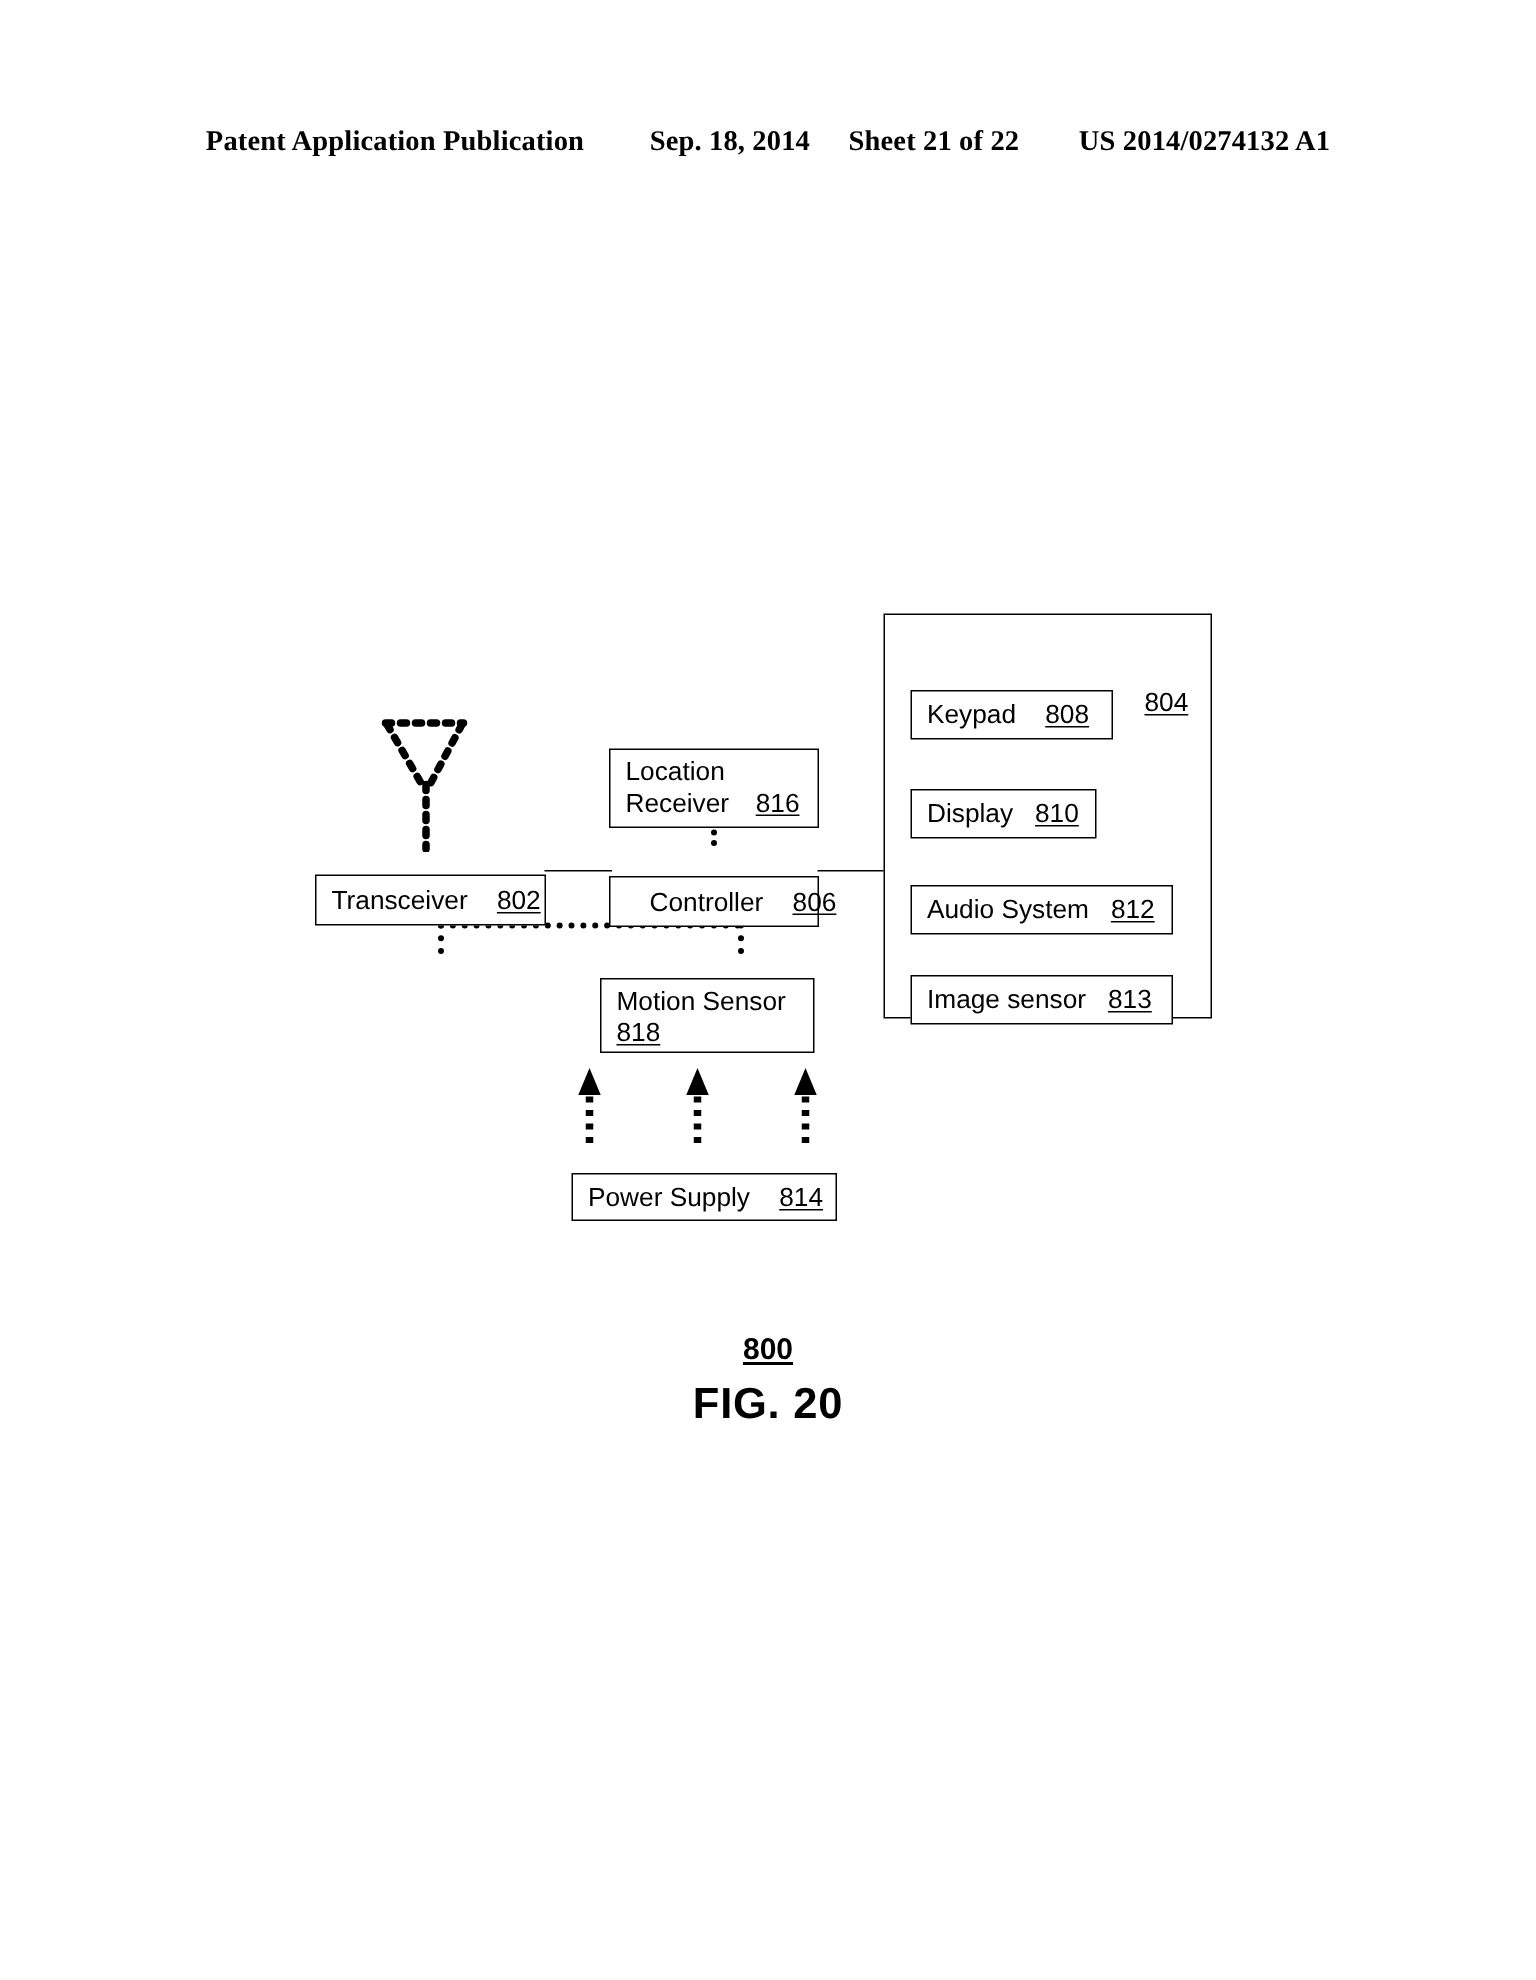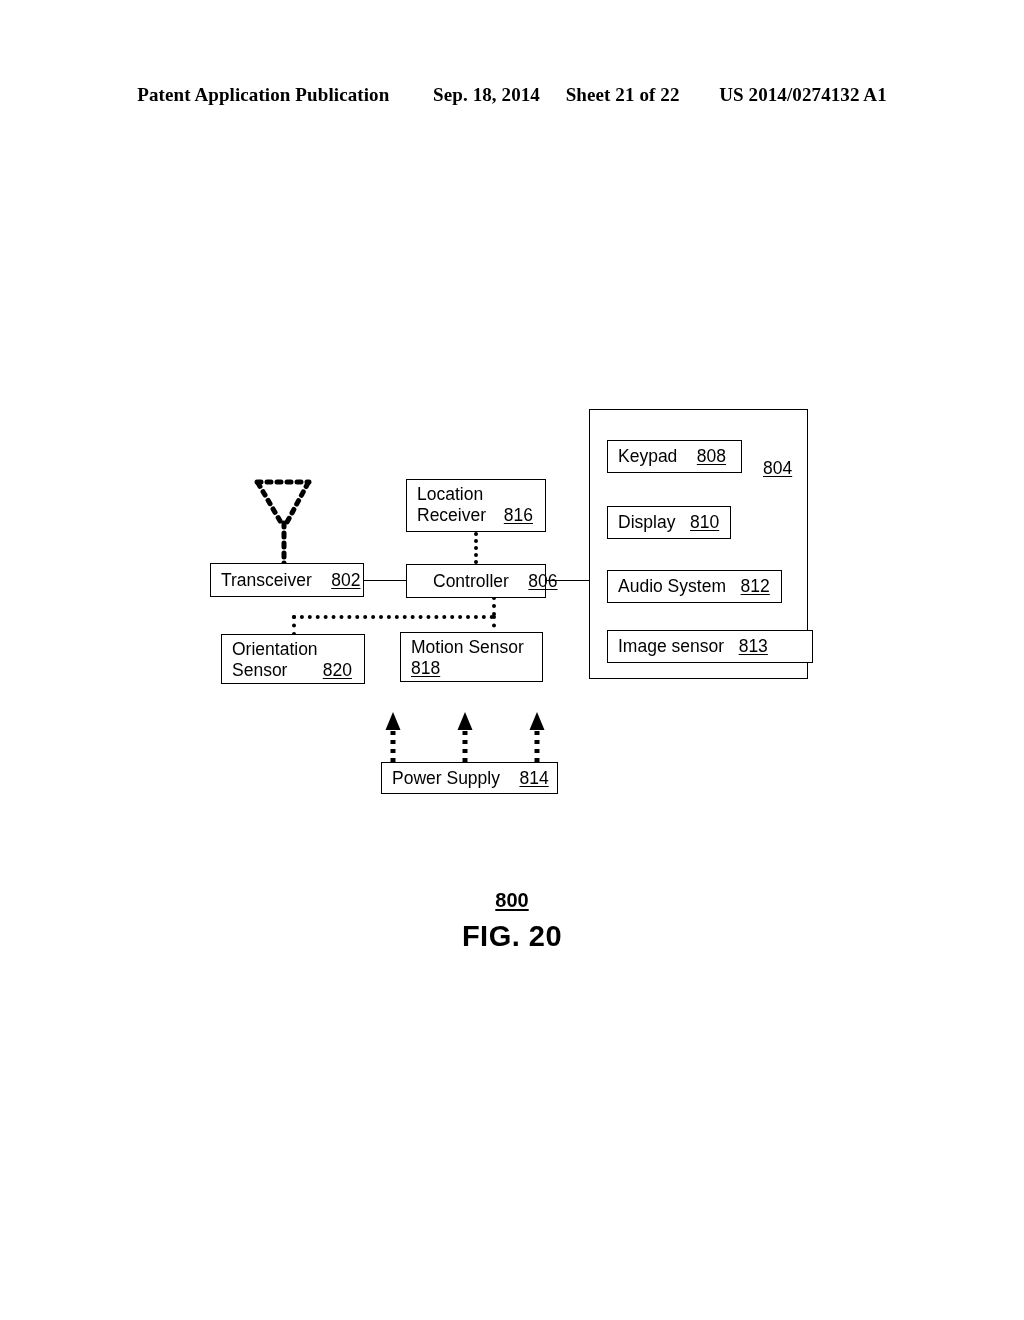--- a/index.html
+++ b/index.html
@@ -45,20 +45,21 @@
 
   .node {
     position: absolute;
     box-sizing: border-box;
     border: 1.6px solid #000;
     background: #ffffff;
     font-size: 17.5px;
     line-height: 21px;
     color: #000;
     z-index: 4;
+    margin-top: 20px;
   }
   .num {
     text-decoration: underline;
     text-underline-offset: 1.5px;
   }
 
   
   .node.single {
     display: flex;
     align-items: center;
@@ -211,25 +212,20 @@
   </div>
 
   <div class="node single" style="left:406px; top:564px; width:140px; height:34px;padding-left:16px;">
     <span class="inner">
       <span>Controller</span>
       <span>&nbsp;&nbsp;</span>
       <span class="num">806</span>
     </span>
   </div>
 
-  <div class="node double" style="left:221px; top:634px; width:144px; height:50px;">
-    <span class="l1">Orientation</span>
-    <span class="l2">Sensor</span>
-    <span class="l2-right num">820</span>
-  </div>
 
   <div class="node double" style="left:400px; top:632px; width:143px; height:50px;">
     <span class="l1">Motion Sensor</span>
     <span class="l2 num">818</span>
   </div>
 
   <div class="node single" style="left:381px; top:762px; width:177px; height:32px;text-align:right;">
     <span class="inner">
       <span>Power Supply</span>
       <span>&nbsp;&nbsp;</span>
@@ -254,21 +250,21 @@
   </div>
 
   <div class="node single" style="left:607px; top:570px; width:175px; height:33px;">
     <span class="inner">
       <span>Audio System</span>
       <span>&nbsp;</span>
       <span class="num">812</span>
     </span>
   </div>
 
-  <div class="node single" style="left:607px; top:630px; width:206px; height:33px;">
+  <div class="node single" style="left:607px; top:630px; width:175px; height:33px;">
     <span class="inner">
       <span>Image sensor</span>
       <span>&nbsp;</span>
       <span class="num">813</span>
     </span>
   </div>
 
 </div>
 
 <div id="fig-number">

